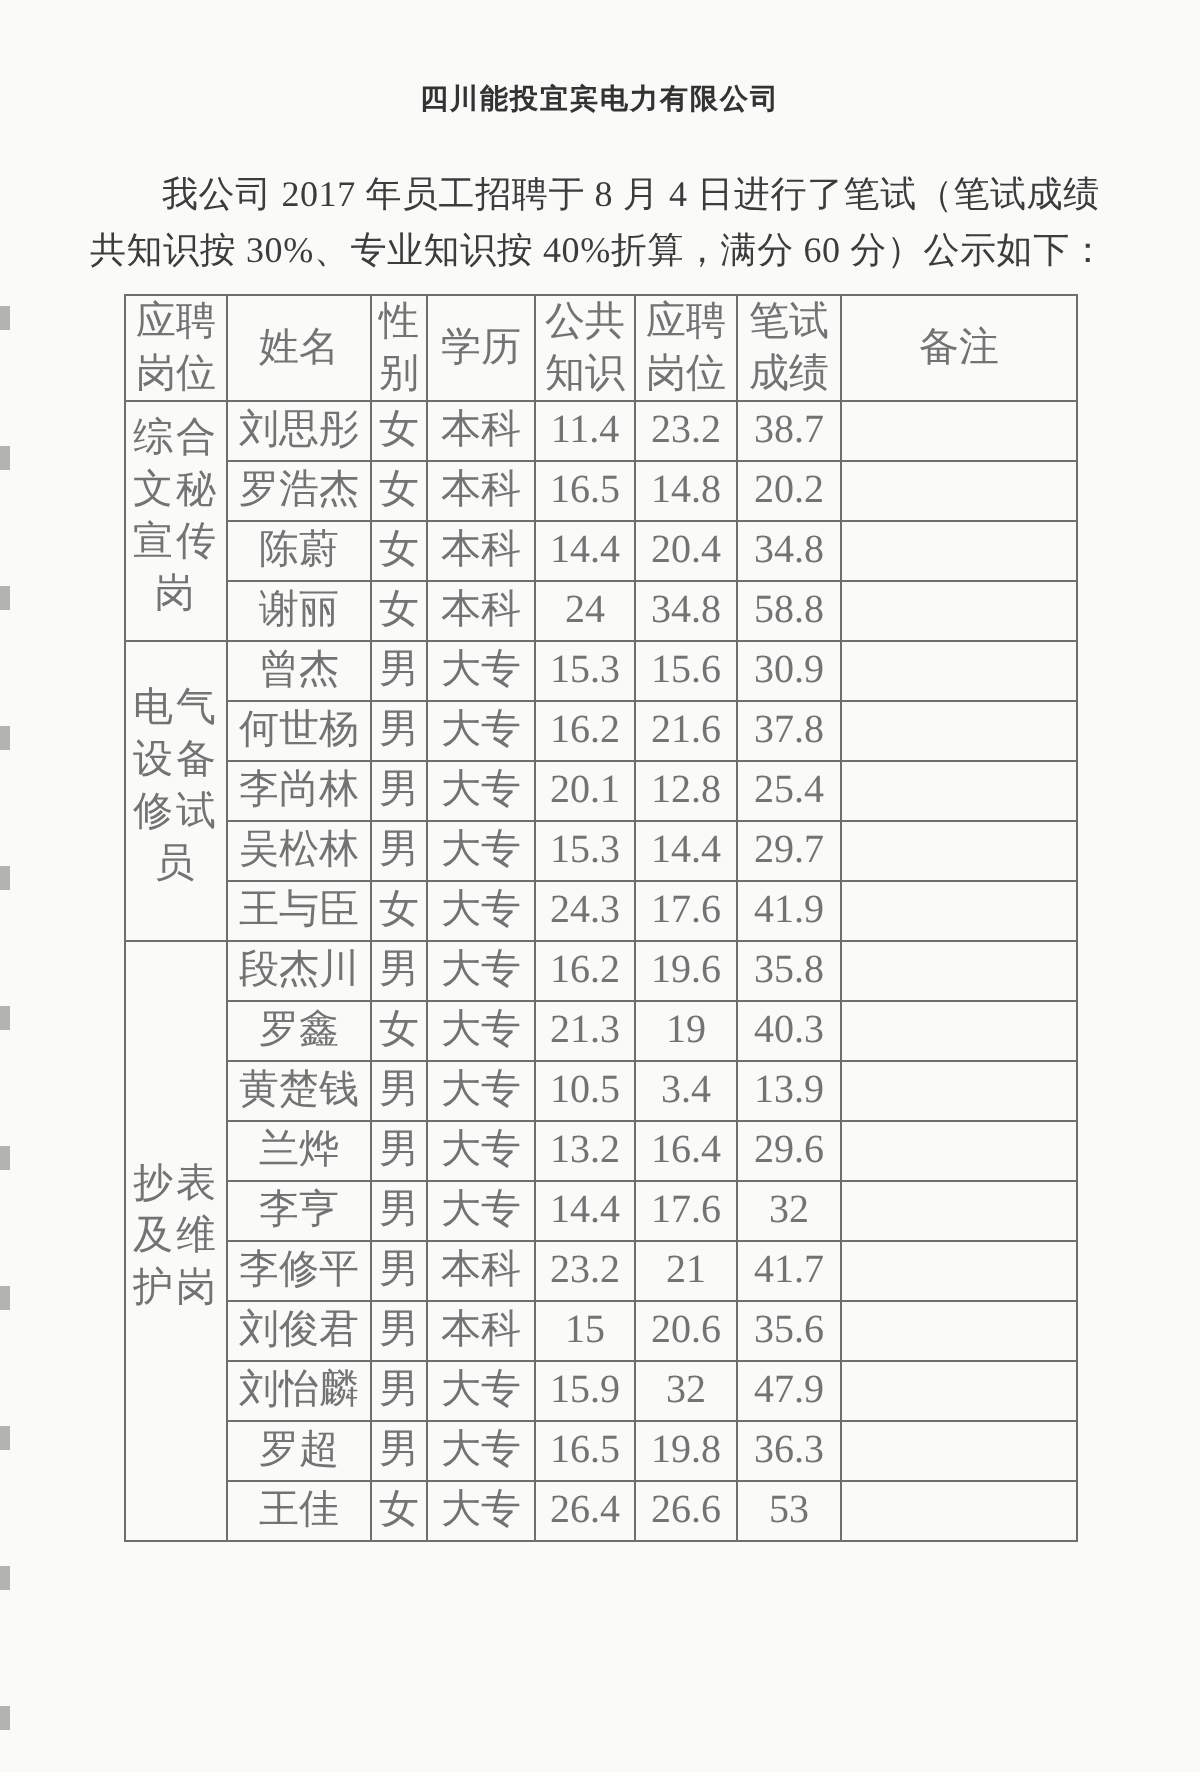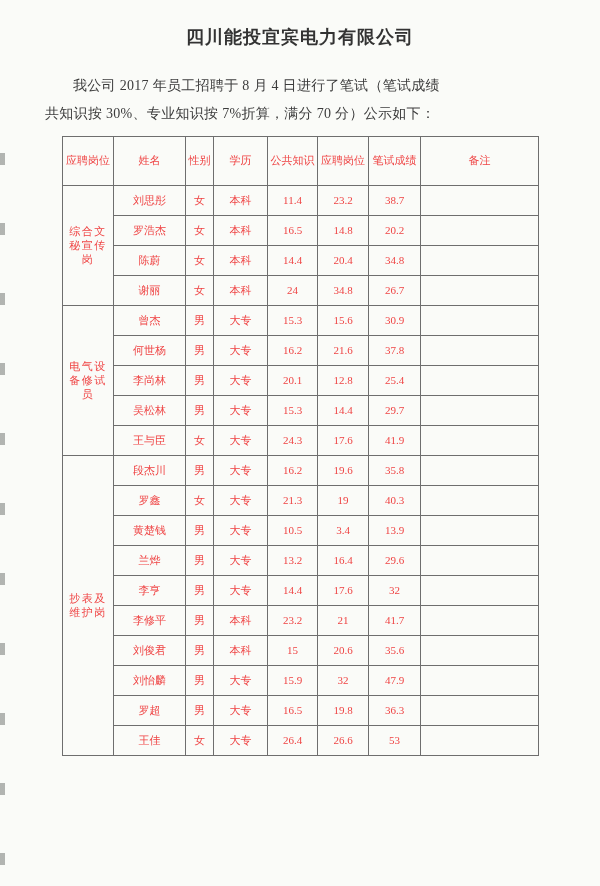--- a/index.html
+++ b/index.html
@@ -12,58 +12,58 @@
   
   .scan-edge{
     position:absolute;left:0;top:95px;width:5px;height:780px;
     background:repeating-linear-gradient(
       to bottom,
       rgba(70,75,72,0) 0 58px,
       rgba(70,75,72,.5) 58px 70px);
     opacity:.8;
   }
   .title{
-    margin:0;text-align:center;font-weight:bold;color:#333;
-    font-size:18px;letter-spacing:1px;line-height:1.25;
+    margin:16px;text-align:center;font-weight:bold;color:#333;
+    font-size:14px;letter-spacing:1px;line-height:1.25;
   }
   .title1{padding-top:26px;}
   .title2{margin-top:11px;}
   .intro{
     margin:23px 28px 0 45px;
-    font-size:14px;line-height:28.5px;color:#3c3c3c;
+    font-size:18px;line-height:28.5px;color:#3c3c3c;
     letter-spacing:.3px;
   }
   .intro .line{display:block;white-space:nowrap;}
   .intro .first{text-indent:2em;}
   table.results{
     border-collapse:collapse;table-layout:fixed;
     margin:7px 0 0 62px;width:476px;
-    font-size:11px;color:#ef4444;
+    font-size:20px;color:#737373;
   }
   table.results th, table.results td{
     border:1px solid #6e6e6e;
     text-align:center;vertical-align:middle;
     padding:0 2px;font-weight:normal;
     line-height:1.3;word-break:break-all;
   }
   thead th{height:48px;}
   tbody td{height:29px;}
-  td.pos{letter-spacing:1.5px;line-height:1.5;}
+  td.pos{letter-spacing:1.5px;line-height:1.5;font-family:Liberation Mono, monospace;}
 </style>
 </head>
 <body>
 
 <div class="page">
   <div class="scan-edge"></div>
 
   <h1 class="title title1">四川能投宜宾电力有限公司</h1>
 
   <p class="intro">
     <span class="line first">我公司 2017 年员工招聘于 8 月 4 日进行了笔试（笔试成绩</span>
-    <span class="line">共知识按 30%、专业知识按 7%折算，满分 70 分）公示如下：</span>
+    <span class="line">共知识按 30%、专业知识按 40%折算，满分 60 分）公示如下：</span>
   </p>
 
   <table class="results">
     <colgroup>
       <col style="width:51px">
         <col style="width:72px">
         <col style="width:28px">
       <col style="width:54px">
         <col style="width:50px">
         <col style="width:51px">
@@ -110,21 +110,21 @@
           <td>20.4</td>
           <td>34.8</td>
           <td></td>
         </tr>
         <tr>
           <td>谢丽</td>
           <td>女</td>
           <td>本科</td>
           <td>24</td>
           <td>34.8</td>
-          <td>26.7</td>
+          <td>58.8</td>
           <td></td>
         </tr>
         <tr>
           <td rowspan="5" class="pos">电气设备修试员</td>
           <td>曾杰</td>
           <td>男</td>
           <td>大专</td>
           <td>15.3</td>
           <td>15.6</td>
           <td>30.9</td>

